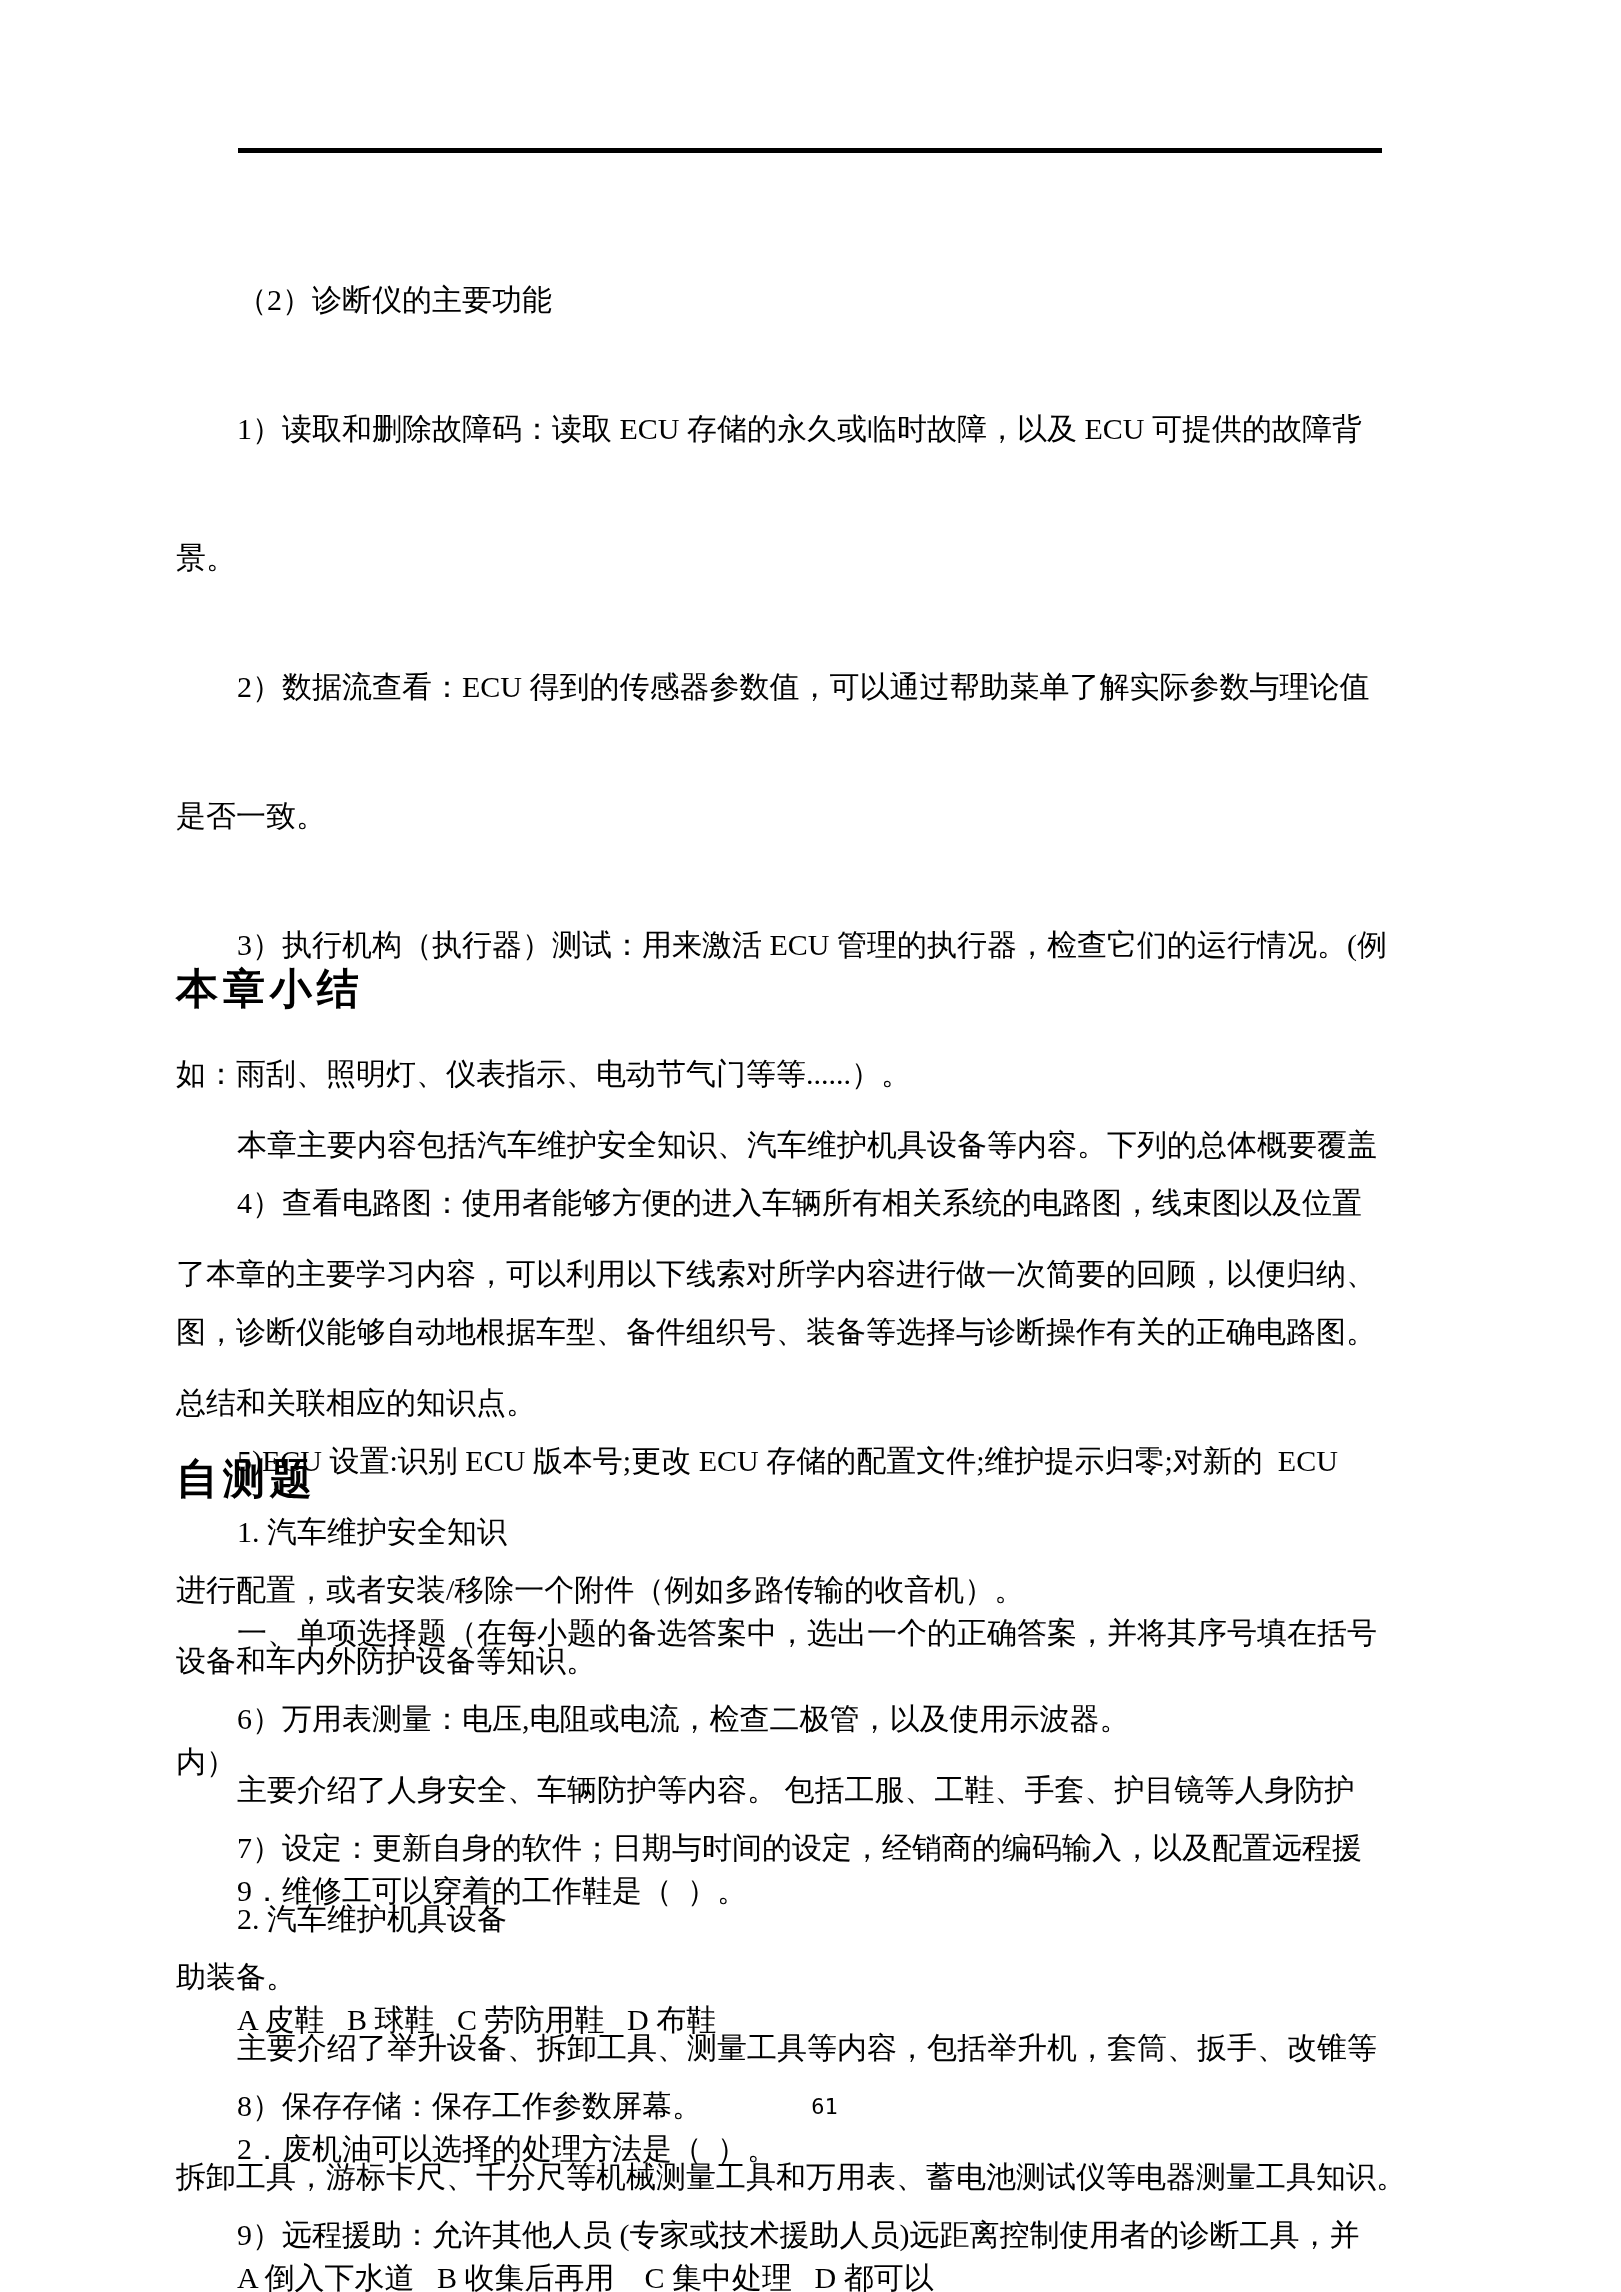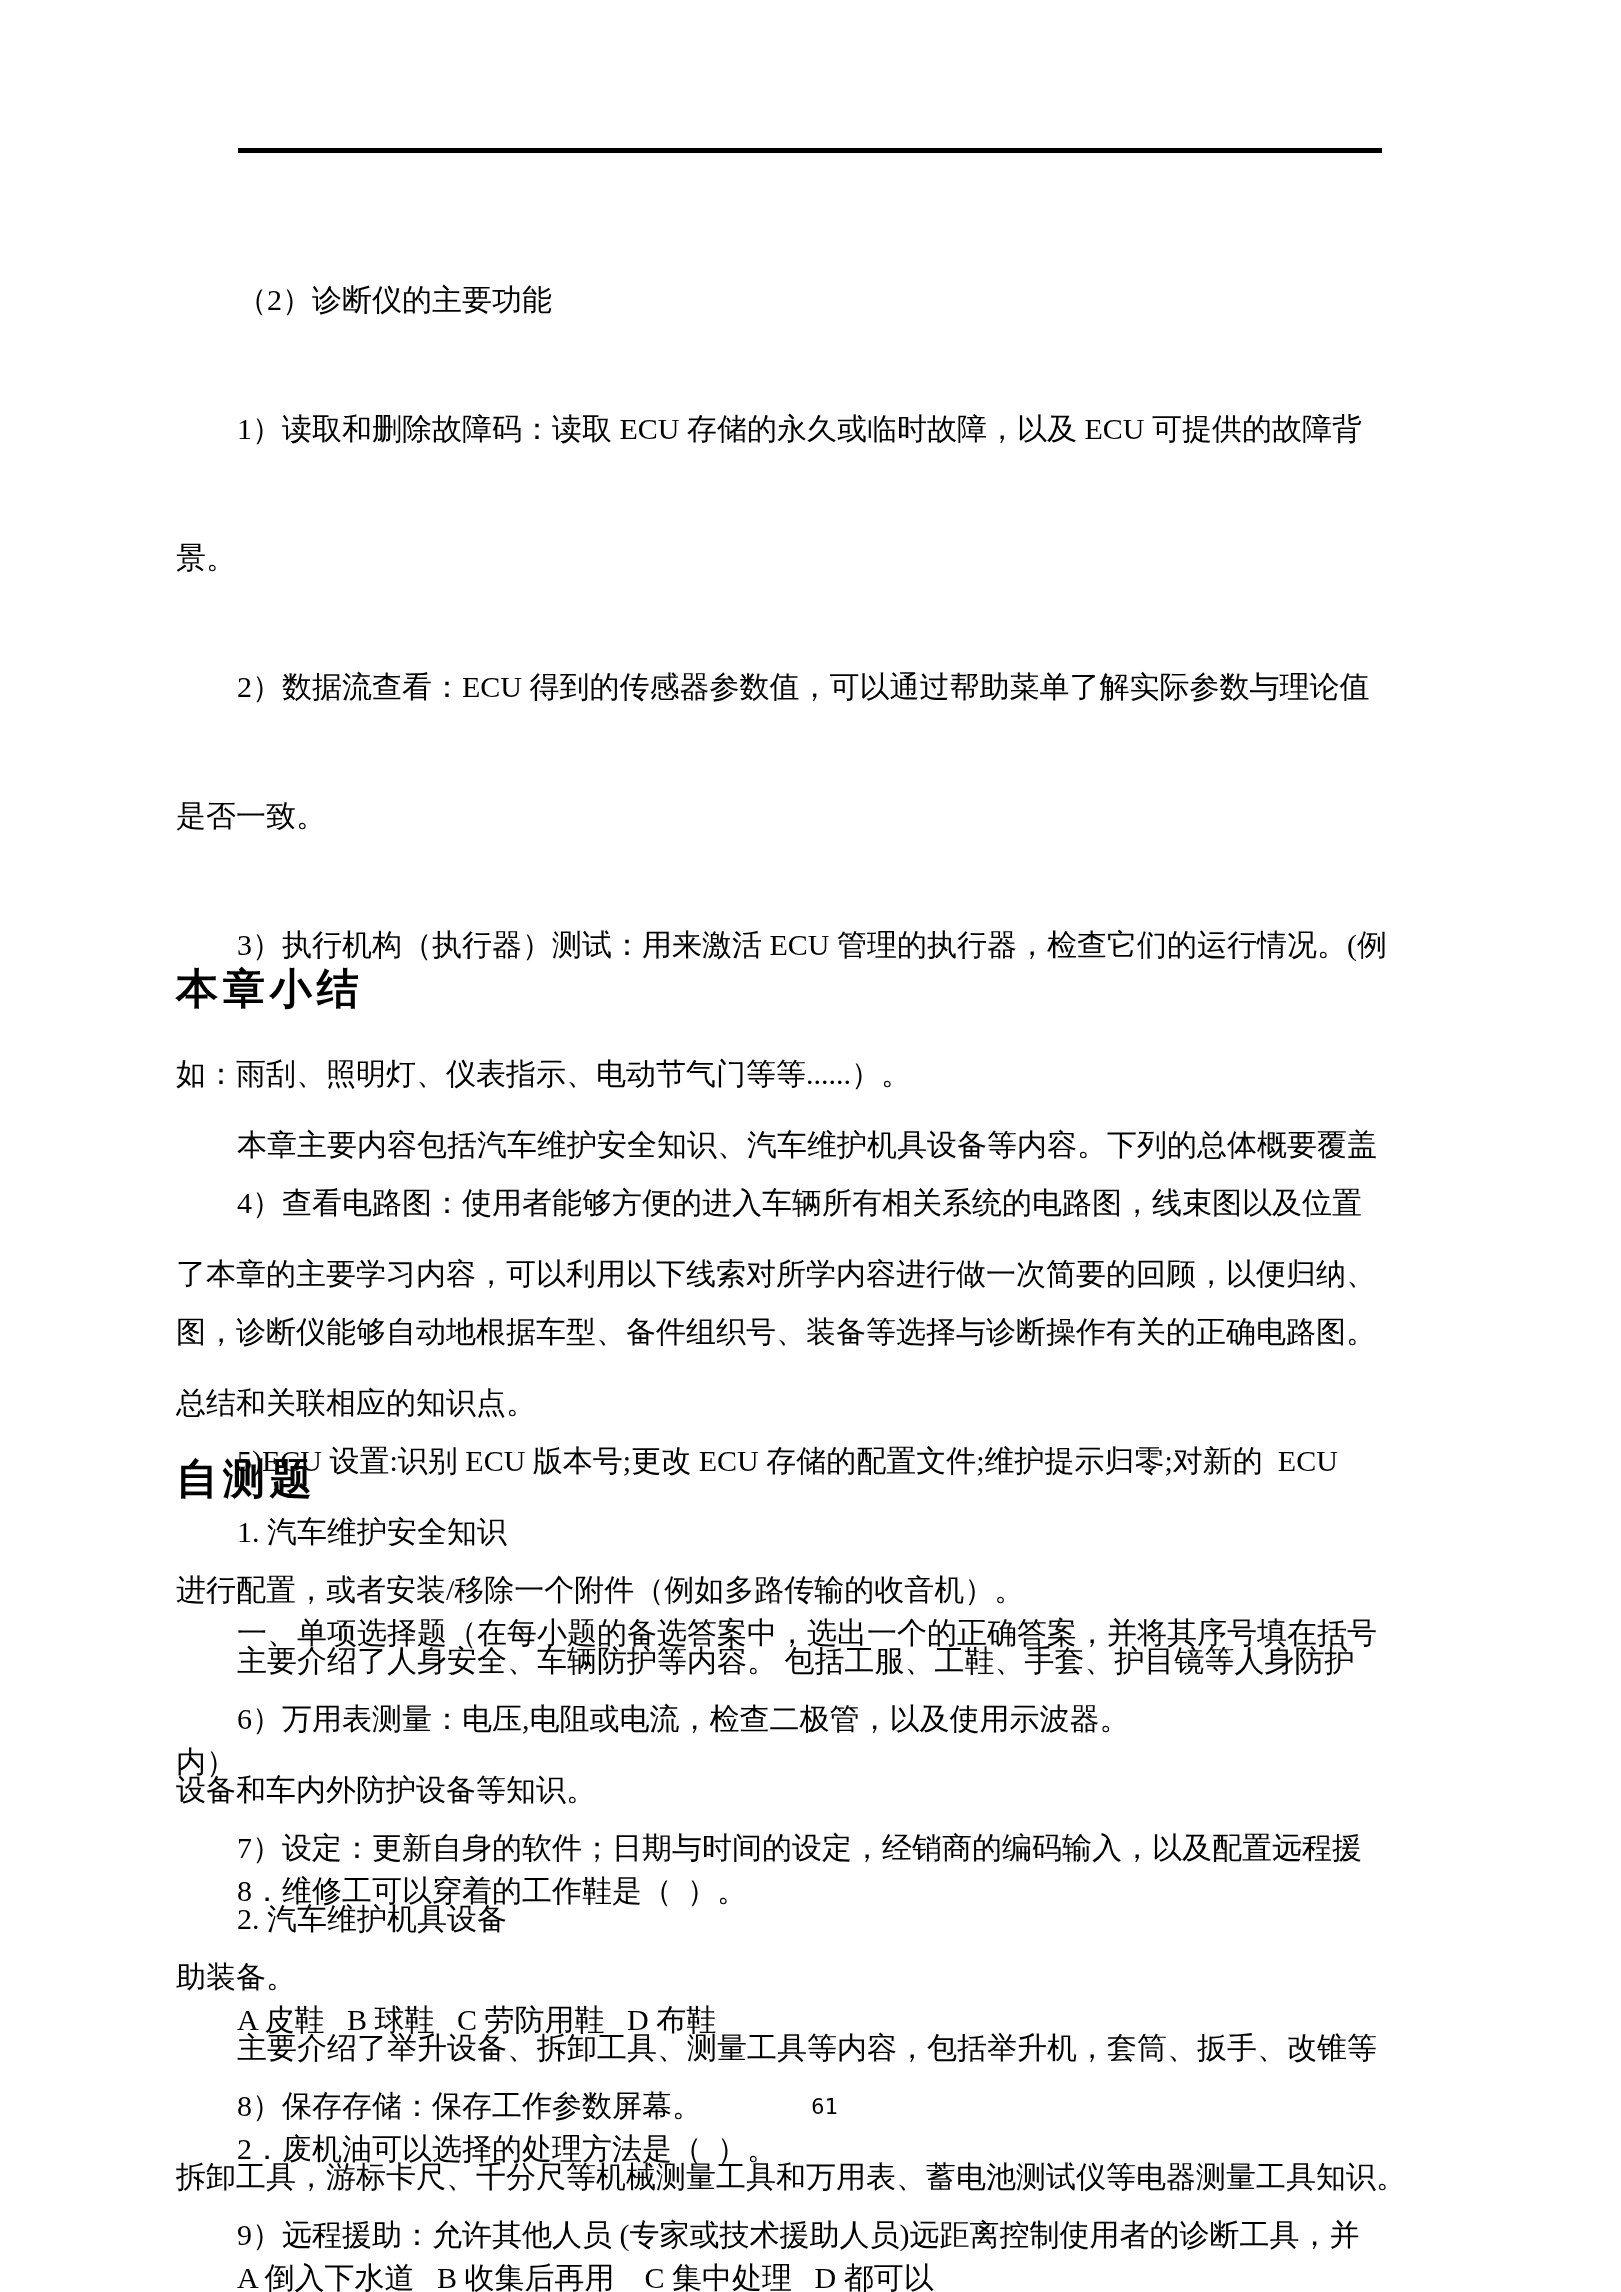--- a/index.html
+++ b/index.html
@@ -80,33 +80,33 @@
     
   </div>
 
   <div class="heading" id="heading-summary">本章小结</div>
 
   <div class="textblock" id="sec-summary">
     <div class="line indent">本章主要内容包括汽车维护安全知识、汽车维护机具设备等内容。下列的总体概要覆盖</div>
     <div class="line">了本章的主要学习内容，可以利用以下线索对所学内容进行做一次简要的回顾，以便归纳、</div>
     <div class="line">总结和关联相应的知识点。</div>
     <div class="line indent">1. 汽车维护安全知识</div>
+    <div class="line">设备和车内外防护设备等知识。</div>
     <div class="line indent">主要介绍了人身安全、车辆防护等内容。 包括工服、工鞋、手套、护目镜等人身防护</div>
-    <div class="line">设备和车内外防护设备等知识。</div>
     <div class="line indent">2. 汽车维护机具设备</div>
     <div class="line indent">主要介绍了举升设备、拆卸工具、测量工具等内容，包括举升机，套筒、扳手、改锥等</div>
     <div class="line">拆卸工具，游标卡尺、千分尺等机械测量工具和万用表、蓄电池测试仪等电器测量工具知识。</div>
   </div>
 
   <div class="heading" id="heading-selftest">自测题</div>
 
   <div class="textblock" id="sec-selftest">
     <div class="line indent">一、单项选择题（在每小题的备选答案中，选出一个的正确答案，并将其序号填在括号</div>
     <div class="line">内）</div>
-    <div class="line indent">8．维修工可以穿着的工作鞋是（  ）。</div>
+    <div class="line indent">9．维修工可以穿着的工作鞋是（  ）。</div>
     <div class="line indent">A 皮鞋   B 球鞋   C 劳防用鞋   D 布鞋</div>
     <div class="line indent">2．废机油可以选择的处理方法是（  ）。</div>
     <div class="line indent">A 倒入下水道   B 收集后再用    C 集中处理   D 都可以</div>
     
     
     
     
     
     
     

